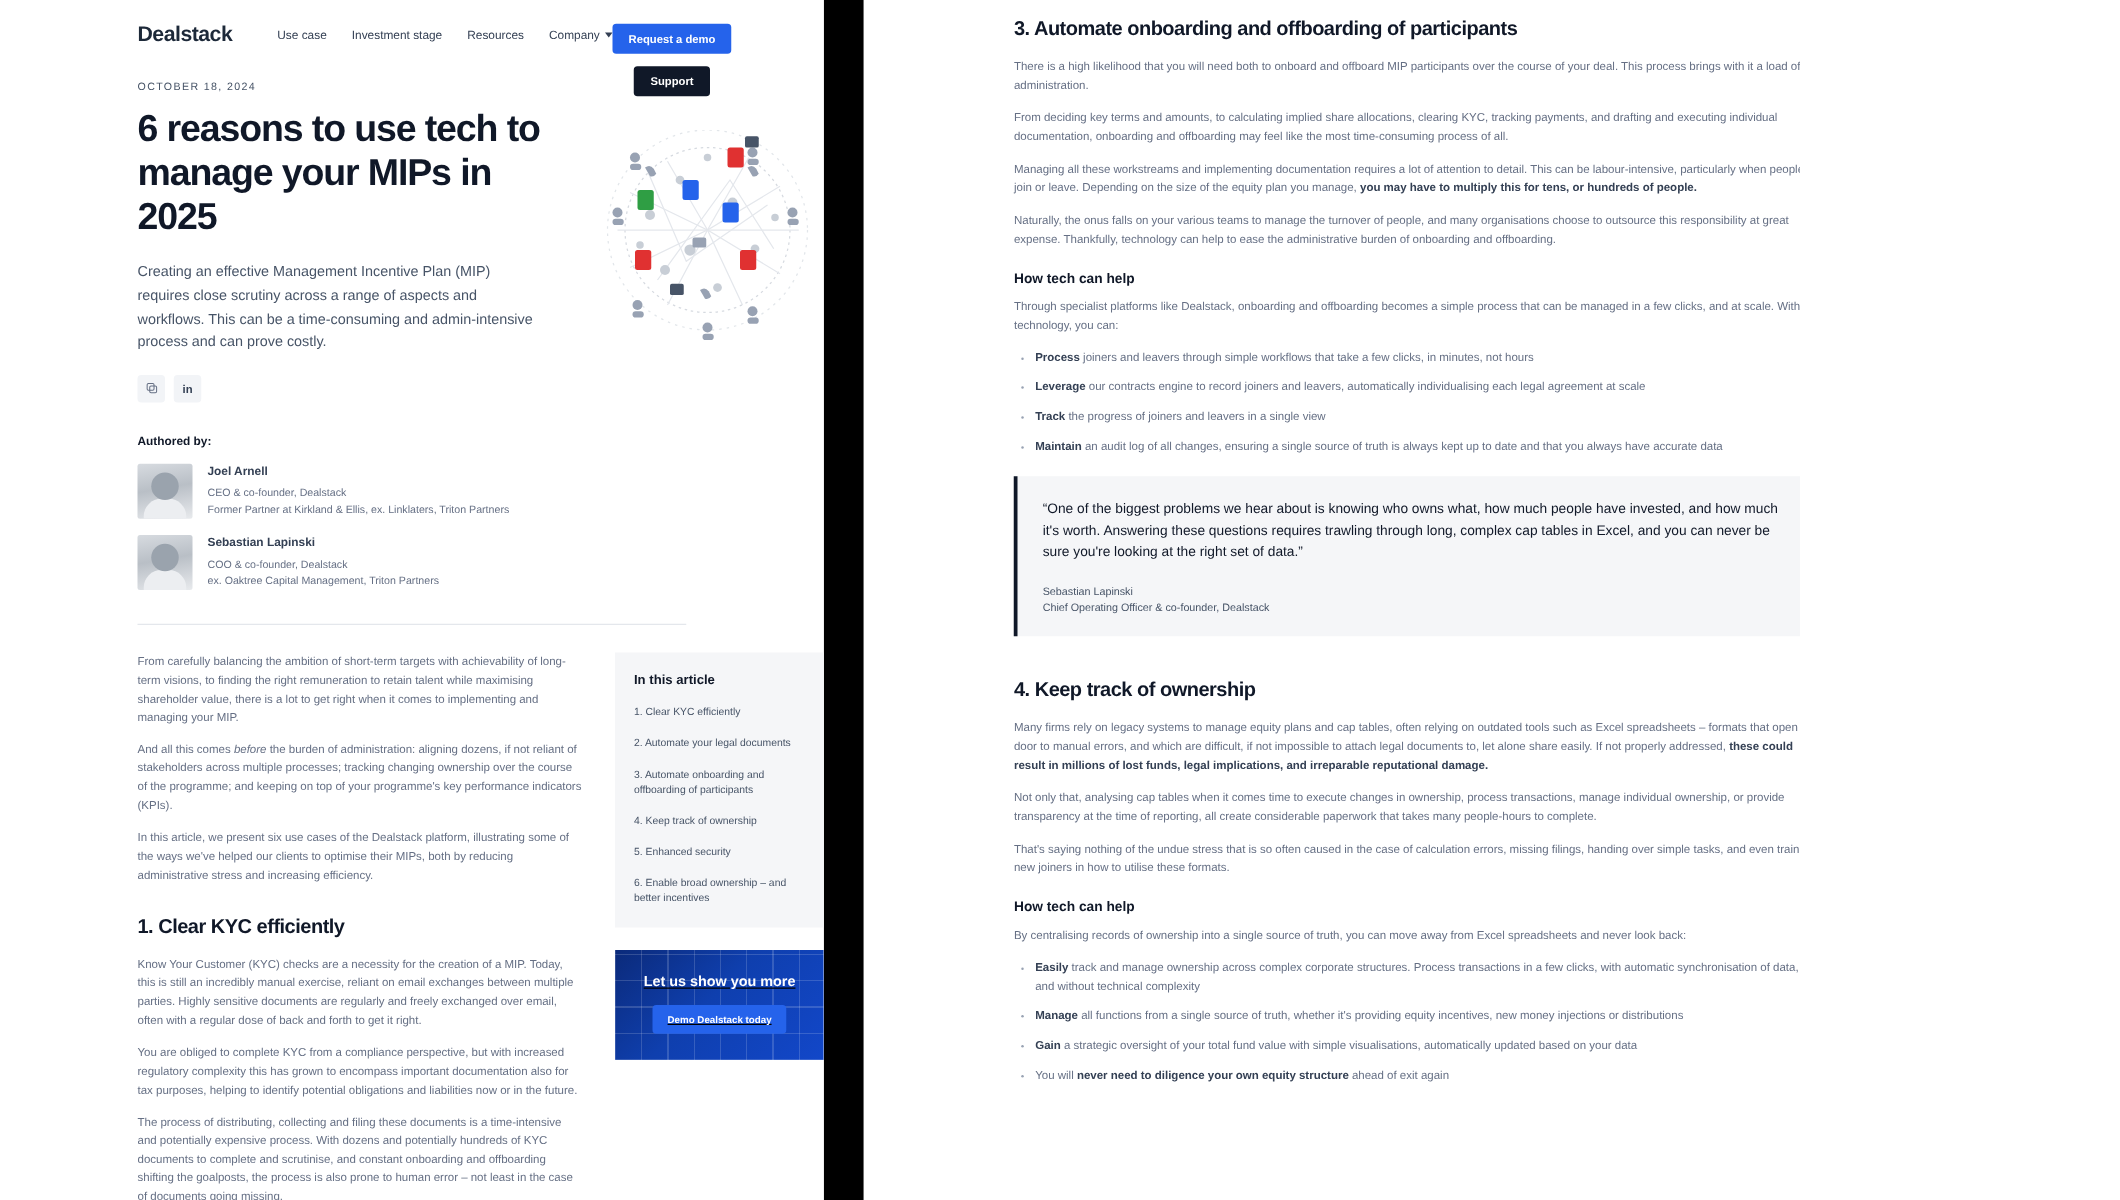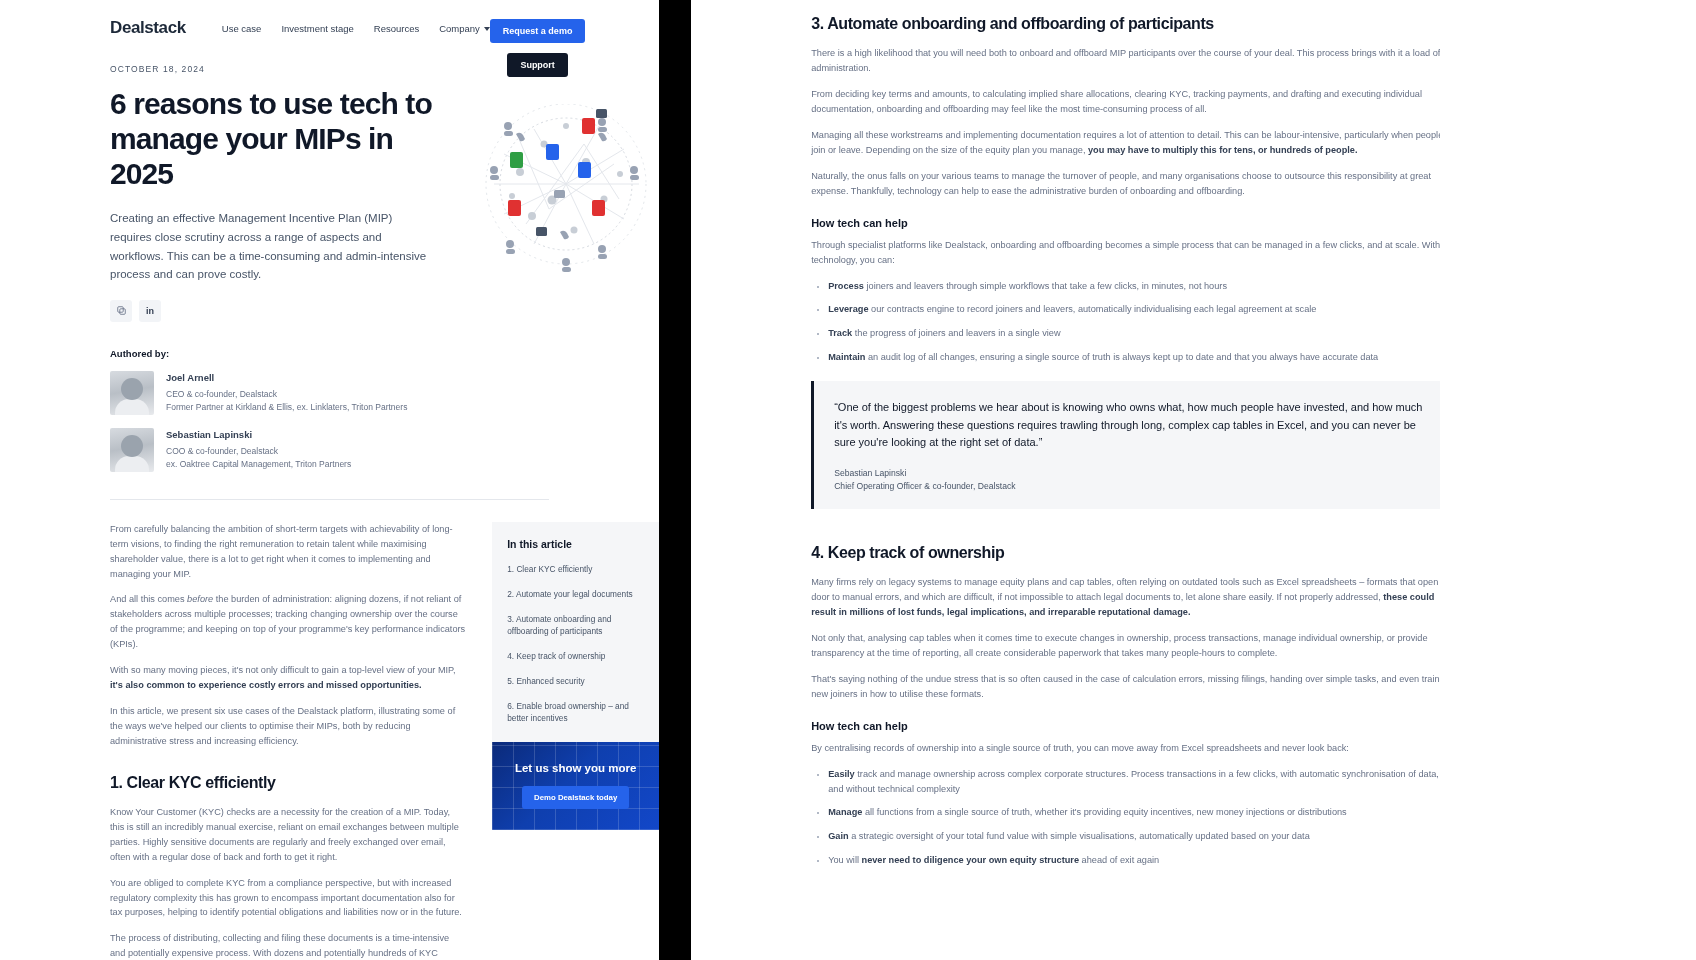--- a/index.html
+++ b/index.html
@@ -157,27 +157,28 @@
   }
   .toc-title { font-size: 10.5px; font-weight: bold; color: #101828; margin-bottom: 13px; }
   .toc-item {
     font-size: 8.3px; line-height: 1.45; color: #475467;
     margin-bottom: 13px; cursor: pointer;
   }
   .toc-item:last-child { margin-bottom: 0; }
 
   
   .cta {
-    height: 88px;
+    margin-top: 18px; height: 88px;
     background:
       repeating-linear-gradient(90deg, rgba(255,255,255,.16) 0 1px, transparent 1px 21px),
       repeating-linear-gradient(0deg, rgba(255,255,255,.16) 0 1px, transparent 1px 21px),
       linear-gradient(135deg, #0b2a7a 0%, #0f3fae 45%, #1247c9 100%);
     display: flex; flex-direction: column; align-items: center; justify-content: center;
     gap: 12px;
+    text-decoration: underline;
   }
   .cta-title { color: #fff; font-size: 11.5px; font-weight: bold; }
   .cta-btn {
     background: #2563eb; color: #fff; font-size: 7.8px; font-weight: bold;
     padding: 7px 12px; border-radius: 3px; cursor: pointer; white-space: nowrap;
   }
 
   
   .rp-inner { padding: 8px 120px 0 120px; width: 885px; }
   .quote {
@@ -307,21 +308,20 @@
         </svg>
       </div>
     </div>
 
     <div class="divider"></div>
 
     <div class="body-wrap">
       <div class="col-main">
         <p class="body">From carefully balancing the ambition of short-term targets with achievability of long-term visions, to finding the right remuneration to retain talent while maximising shareholder value, there is a lot to get right when it comes to implementing and managing your MIP.</p>
         <p class="body"><span>And all this comes </span><i>before</i><span> the burden of administration: aligning dozens, if not reliant of stakeholders across multiple processes; tracking changing ownership over the course of the programme; and keeping on top of your programme's key performance indicators (KPIs).</span></p>
-        <p class="body"><span>With so many moving pieces, it's not only difficult to gain a top-level view of your MIP, </span><b>it's also common to experience costly errors and missed opportunities.</b></p>
         <p class="body">In this article, we present six use cases of the Dealstack platform, illustrating some of the ways we've helped our clients to optimise their MIPs, both by reducing administrative stress and increasing efficiency.</p>
 
         <h2 class="section">1. Clear KYC efficiently</h2>
         <p class="body">Know Your Customer (KYC) checks are a necessity for the creation of a MIP. Today, this is still an incredibly manual exercise, reliant on email exchanges between multiple parties. Highly sensitive documents are regularly and freely exchanged over email, often with a regular dose of back and forth to get it right.</p>
         <p class="body">You are obliged to complete KYC from a compliance perspective, but with increased regulatory complexity this has grown to encompass important documentation also for tax purposes, helping to identify potential obligations and liabilities now or in the future.</p>
         <p class="body">The process of distributing, collecting and filing these documents is a time-intensive and potentially expensive process. With dozens and potentially hundreds of KYC documents to complete and scrutinise, and constant onboarding and offboarding shifting the goalposts, the process is also prone to human error – not least in the case of documents going missing.</p>
 
       </div>
 
       <div class="col-side">

